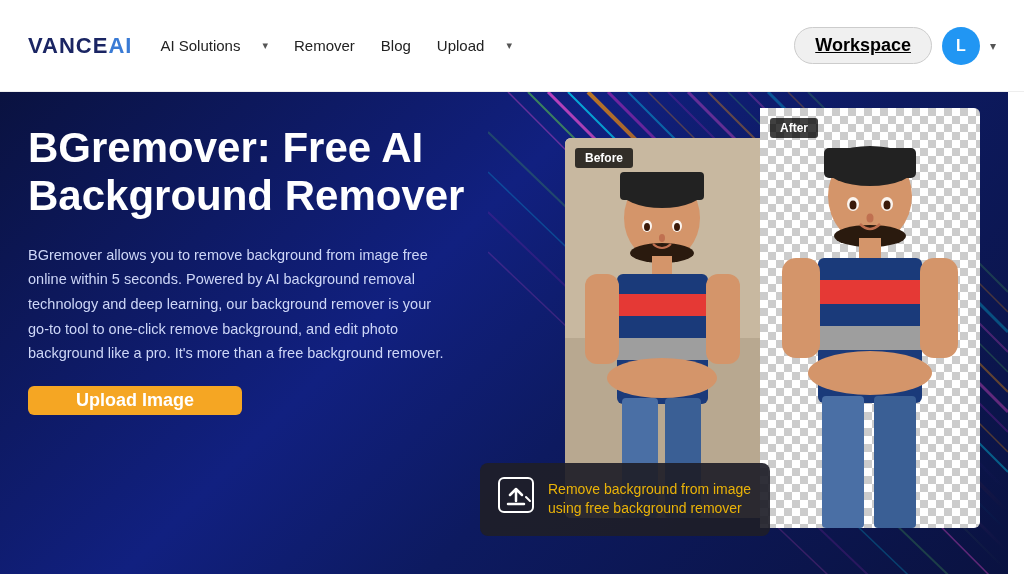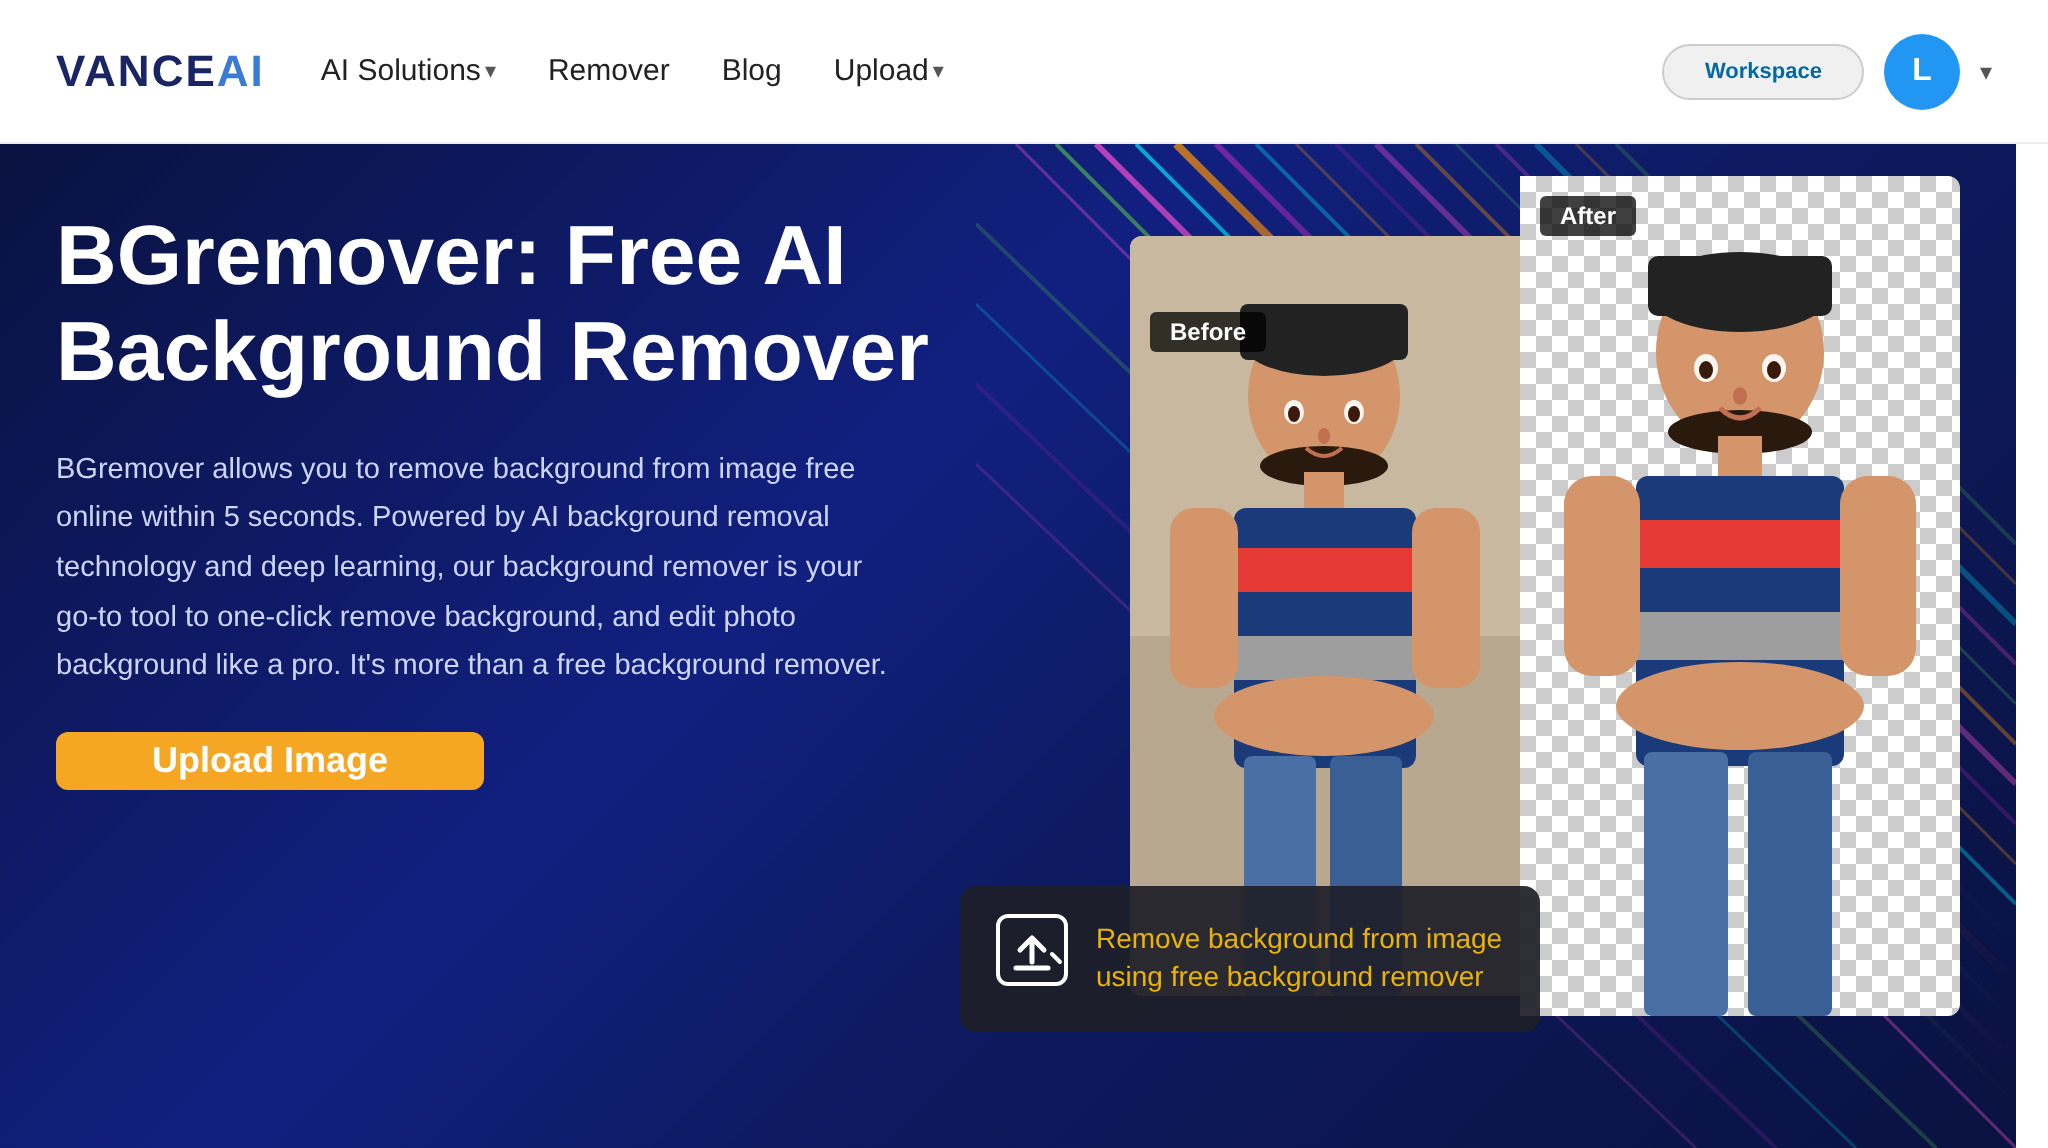--- a/index.html
+++ b/index.html
@@ -2,21 +2,21 @@
 <html><head>
   <meta charset="utf-8">
   <style>
     * { margin: 0; padding: 0; box-sizing: border-box; }
     body { width: 1024px; height: 574px; font-family: 'Arial', sans-serif; overflow: hidden; background: #fff; }
 
     
     .navbar {
       display: flex;
       align-items: center;
-      height: 72px;
+      height: 92px;
       padding: 0 28px;
       background: #fff;
       border-bottom: 1px solid #eee;
       position: relative;
       z-index: 10;
     }
     .logo {
       display: flex;
       align-items: center;
       margin-right: 18px;
@@ -43,21 +43,21 @@
     }
     .nav-links {
       display: flex;
       align-items: center;
       gap: 6px;
       flex: 1;
     }
     .nav-link {
       display: flex;
       align-items: center;
-      gap: 2px;
+      gap: 22px;
       font-size: 15px;
       color: #222;
       font-weight: 500;
       cursor: pointer;
       padding: 6px 10px;
       border-radius: 4px;
       text-decoration: none;
     }
     .nav-chevron {
       font-size: 11px;
@@ -66,24 +66,25 @@
     .nav-right {
       display: flex;
       align-items: center;
       gap: 10px;
     }
     .workspace-btn {
       background: #f0f0f0;
       border: 1.5px solid #ccc;
       border-radius: 22px;
       padding: 7px 20px;
-      font-size: 11px;
+      font-size: 18px;
       font-weight: 600;
-      color: #0369a1;
-      cursor: pointer;
+      color: #000000;
+      cursor: pointer;
+      text-decoration: underline;
     }
     .avatar {
       width: 38px;
       height: 38px;
       background: #2196F3;
       border-radius: 50%;
       display: flex;
       align-items: center;
       justify-content: center;
       color: #fff;
@@ -161,21 +162,20 @@
       position: absolute;
       top: 10px;
       left: 10px;
       background: rgba(0,0,0,0.75);
       color: #fff;
       font-size: 12px;
       font-weight: 700;
       padding: 3px 10px;
       border-radius: 3px;
       z-index: 2;
-      margin-top: 28px;
     }
 
     .img-after {
       position: relative;
       width: 220px;
       height: 420px;
       background: repeating-conic-gradient(#ccc 0% 25%, #fff 0% 50%) 0 0 / 16px 16px;
       border-radius: 0 6px 6px 0;
       overflow: hidden;
     }

